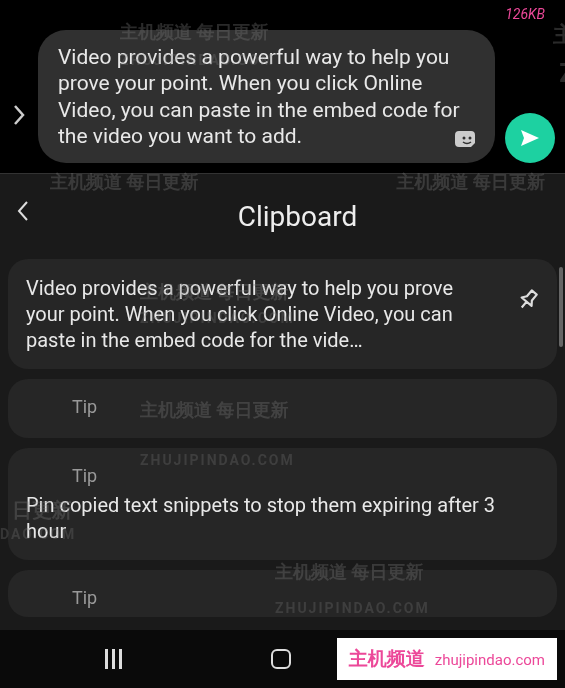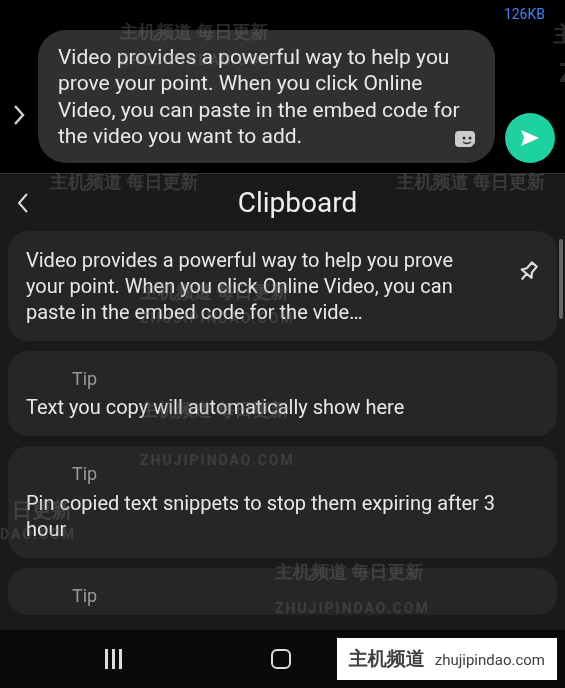--- a/index.html
+++ b/index.html
@@ -27,22 +27,23 @@
     }
     .watermark-sub {
       font-size: 14px;
       letter-spacing: 2px;
       color: rgba(120,120,120,0.3);
     }
     .top-bar {
       display: flex;
       justify-content: flex-end;
       padding: 6px 20px 2px;
-      color: #3b82f6;
+      color: #ec4899;
       font-size: 14px;
+      font-style: italic;
     }
     .compose-row {
       display: flex;
       align-items: flex-end;
       padding: 6px 10px 10px;
       gap: 10px;
     }
     .expand-btn {
       color: #ccc;
       font-size: 24px;
@@ -81,22 +82,22 @@
     }
     .clipboard-panel {
       background: #1a1a1a;
       border-top: 1px solid #333;
       height: calc(688px - 215px);
       display: flex;
       flex-direction: column;
     }
     .clipboard-header {
       display: flex;
-      align-items: flex-end;
-      padding: 12px 16px;
+      align-items: flex-start;
+      padding: 26px 16px;
     }
     .back-chevron {
       font-size: 22px;
       color: #ddd;
       width: 30px;
     }
     .clipboard-title {
       flex: 1;
       text-align: center;
       font-size: 28px;
@@ -171,21 +172,21 @@
       width: 20px;
       height: 20px;
       border: 2.5px solid #ddd;
       border-radius: 6px;
     }
     .brand-box {
       position: absolute;
       bottom: 8px;
       right: 8px;
       background: #fff;
-      color: #404040;
+      color: #ec4899;
       padding: 8px 12px;
       display: flex;
       align-items: baseline;
       gap: 10px;
       font-size: 15px;
       z-index: 20;
     }
     .brand-main {
       font-weight: 700;
       font-size: 19px;
@@ -254,21 +255,20 @@
       <div class="clip-text">Video provides a powerful way to help you prove your point. When you click Online Video, you can paste in the embed code for the vide…</div>
       <span class="pin-icon">
         <svg width="26" height="26" viewBox="0 0 24 24" fill="none" stroke="#ddd" stroke-width="2" stroke-linejoin="round">
             <path d="M9 3 L15 3 L15 10 L18 14 L6 14 L9 10 Z M12 14 L12 21" transform="rotate(40 12 12)"></path>
           </svg>
       </span>
     </div>
 
     <div class="clip-item">
       <div class="clip-label">Tip</div>
-      <div class="clip-text">Text you copy will automatically show here</div>
     </div>
 
     <div class="clip-item">
       <div class="clip-label">Tip</div>
       <div class="clip-text">Pin copied text snippets to stop them expiring after 3 hour</div>
     </div>
 
     <div class="clip-item" style="padding-bottom:4px;">
       <div class="clip-label">Tip</div>
     </div>

